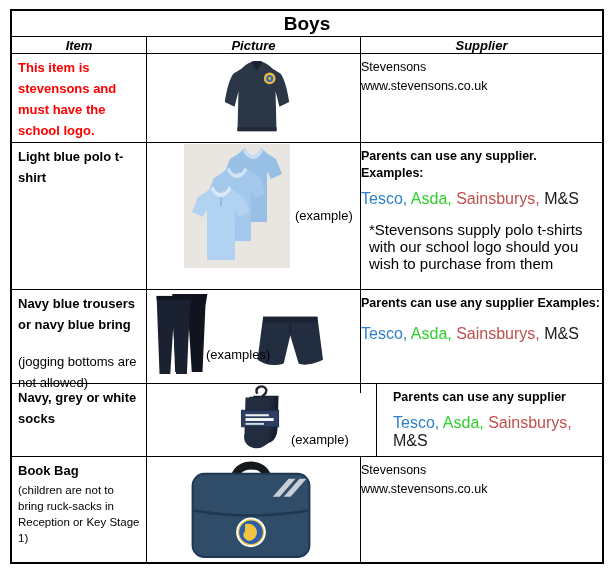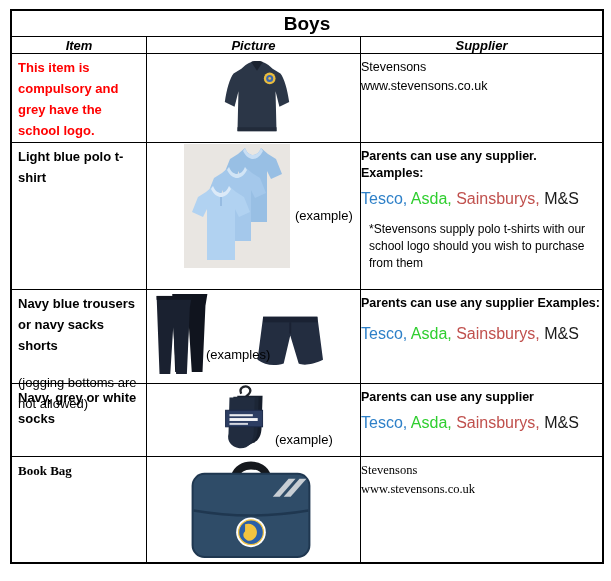--- a/index.html
+++ b/index.html
@@ -14,62 +14,62 @@
   .header-row { height:17px; border-bottom:1px solid #000; display:grid; grid-template-columns:135px 214px 1fr; }
   .header-cell { display:flex; align-items:center; justify-content:center; font-weight:bold; font-size:13px;
                  border-right:1px solid #000;font-style:italic; }
   .header-cell:last-child { border-right:none; }
 
   .t-row { display:grid; grid-template-columns:135px 214px 1fr; border-bottom:1px solid #000; }
   .t-row.last { border-bottom:none; }
   .row-jumper   { height:89px; }
   .row-polo     { height:147px; }
   .row-trousers { height:94px; }
-  .row-socks    { height:73px; }
-  .row-bookbag  { height:105px;font-family:Liberation Serif, serif; }
+  .row-socks    { height:73px;gap:16px; }
+  .row-bookbag  { height:105px; }
 
   .cell { border-right:1px solid #000; position:relative; overflow:visible; }
   .cell:last-child { border-right:none; }
 
   .item-cell { padding:3px 4px 0 6px; }
   .item-name { font-weight:bold; font-size:13px; line-height:21px; }
   .item-warning { font-weight:bold; font-size:13px; line-height:21px; color:#FF0000; }
   .item-note { font-size:13px; line-height:21px; margin-top:16px; }
   .item-note-small { font-size:11.5px; line-height:16px; margin-top:1px; }
 
   .pic-cell { overflow:visible; }
   .pic-abs { position:absolute; }
   .caption { position:absolute; font-size:13px; color:#000000; white-space:nowrap; }
 
   .sup-cell { text-align:left; padding-top:4px; }
   .sup-line { font-size:12.5px; line-height:19px; }
   .sup-heading { font-weight:bold; font-size:12.5px; line-height:17px; margin-top:1px; }
   .retailers { font-size:16px; line-height:18px; margin-top:8px; }
   .retailers.gap-lg { margin-top:13px; }
-  .sup-footnote { font-size:12px; line-height:17px; margin-top:13px; padding:0 8px; }
+  .sup-footnote { font-size:15px; line-height:17px; margin-top:13px; padding:0 8px; }
 
   .polo-bg { position:absolute; background:#E9E6E2; }
 </style>
 </head>
 <body>
 
 <div class="canvas">
   <div class="uniform-table">
 
     <div class="title-row">Boys</div>
 
     <div class="header-row">
       <div class="header-cell">Item</div>
       <div class="header-cell">Picture</div>
       <div class="header-cell">Supplier</div>
     </div>
 
     <div class="t-row row-jumper">
       <div class="cell item-cell">
-        <div class="item-warning">This item is compulsory and grey have the school logo.</div>
+        <div class="item-warning">This item is stevensons and must have the school logo.</div>
       </div>
       <div class="cell pic-cell">
         <svg class="pic-abs" style="left:69px;top:3px;" width="82" height="80" viewBox="0 0 84 82">
           <path d="M26 12 C32 6 37 4 42 4 C47 4 52 6 58 12 L66 17 C70 22 73 33 75 46 L65 51 L61 35 L62 76 L22 76 L23 35 L19 51 L9 46 C11 33 14 22 18 17 Z" fill="#2B3647"></path>
           <path d="M36 5 L42 14 L48 5 C46 4 44 4 42 4 C40 4 38 4 36 5 Z" fill="#1B2330"></path>
           <rect x="22" y="72" width="40" height="4" fill="#222B3A"></rect>
           <circle cx="55" cy="22" r="6" fill="#E9BC3E"></circle>
           <circle cx="55" cy="22" r="3.6" fill="#3A67B0"></circle>
           <circle cx="55" cy="22" r="1.4" fill="#E9BC3E"></circle>
         </svg>
@@ -105,21 +105,21 @@
       </div>
       <div class="cell sup-cell">
         <div class="sup-heading">Parents can use any supplier. Examples:</div>
         <div class="retailers"><span style="color: rgb(46, 128, 200);">Tesco, </span><span style="color: rgb(47, 206, 47);">Asda, </span><span style="color: rgb(192, 80, 77);">Sainsburys, </span><span style="color: rgb(26, 26, 26);">M&amp;S</span></div>
         <div class="sup-footnote">*Stevensons supply polo t-shirts with our school logo should you wish to purchase from them</div>
       </div>
     </div>
 
     <div class="t-row row-trousers">
       <div class="cell item-cell">
-        <div class="item-name">Navy blue trousers or navy sacks shorts</div>
+        <div class="item-name">Navy blue trousers or navy blue bring</div>
         <div class="item-note">(jogging bottoms are not allowed)</div>
       </div>
       <div class="cell pic-cell">
         <svg class="pic-abs" style="left:3px;top:2px;" width="64" height="84" viewBox="0 0 64 86">
           <g transform="translate(16,0)">
             <path d="M6 2 H42 L40 14 L37 82 H26 L23 34 L20 82 H9 Z" fill="#10141E"></path>
           </g>
           <g transform="translate(0,4)">
             <path d="M6 0 H42 L40 12 L37 80 H26 L23 32 L20 80 H9 Z" fill="#1A2130"></path>
             <rect x="6" y="0" width="36" height="4" fill="#11151F"></rect>
@@ -157,20 +157,21 @@
       </div>
       <div class="cell sup-cell">
         <div class="sup-heading">Parents can use any supplier</div>
         <div class="retailers"><span style="color: rgb(46, 128, 200);">Tesco, </span><span style="color: rgb(47, 206, 47);">Asda, </span><span style="color: rgb(192, 80, 77);">Sainsburys, </span><span style="color: rgb(26, 26, 26);">M&amp;S</span></div>
       </div>
     </div>
 
     <div class="t-row row-bookbag last">
       <div class="cell item-cell">
         <div class="item-name">Book Bag</div>
+        <div class="item-note-small">(children are not to bring ruck-sacks in Reception or Key Stage 1)</div>
       </div>
       <div class="cell pic-cell">
         <svg class="pic-abs" style="left:42px;top:2px;" width="124" height="101" viewBox="0 0 124 102">
           <path d="M46 17 C50 3 74 3 78 17" stroke="#15181D" stroke-width="8" fill="none" stroke-linecap="round"></path>
           <rect x="3" y="15" width="118" height="84" rx="12" fill="#2F4C68" stroke="#1F3750" stroke-width="2"></rect>
           <path d="M4 52 Q62 62 120 52" stroke="#1F3750" stroke-width="2.5" fill="none"></path>
           <path d="M84 38 L100 20 L107 20 L91 38 Z" fill="#C8CED4"></path>
           <path d="M95 38 L111 20 L118 20 L102 38 Z" fill="#C8CED4"></path>
           <circle cx="62" cy="74" r="15" fill="#FDFDFD"></circle>
           <circle cx="62" cy="74" r="12.5" fill="#2B5FA8"></circle>

